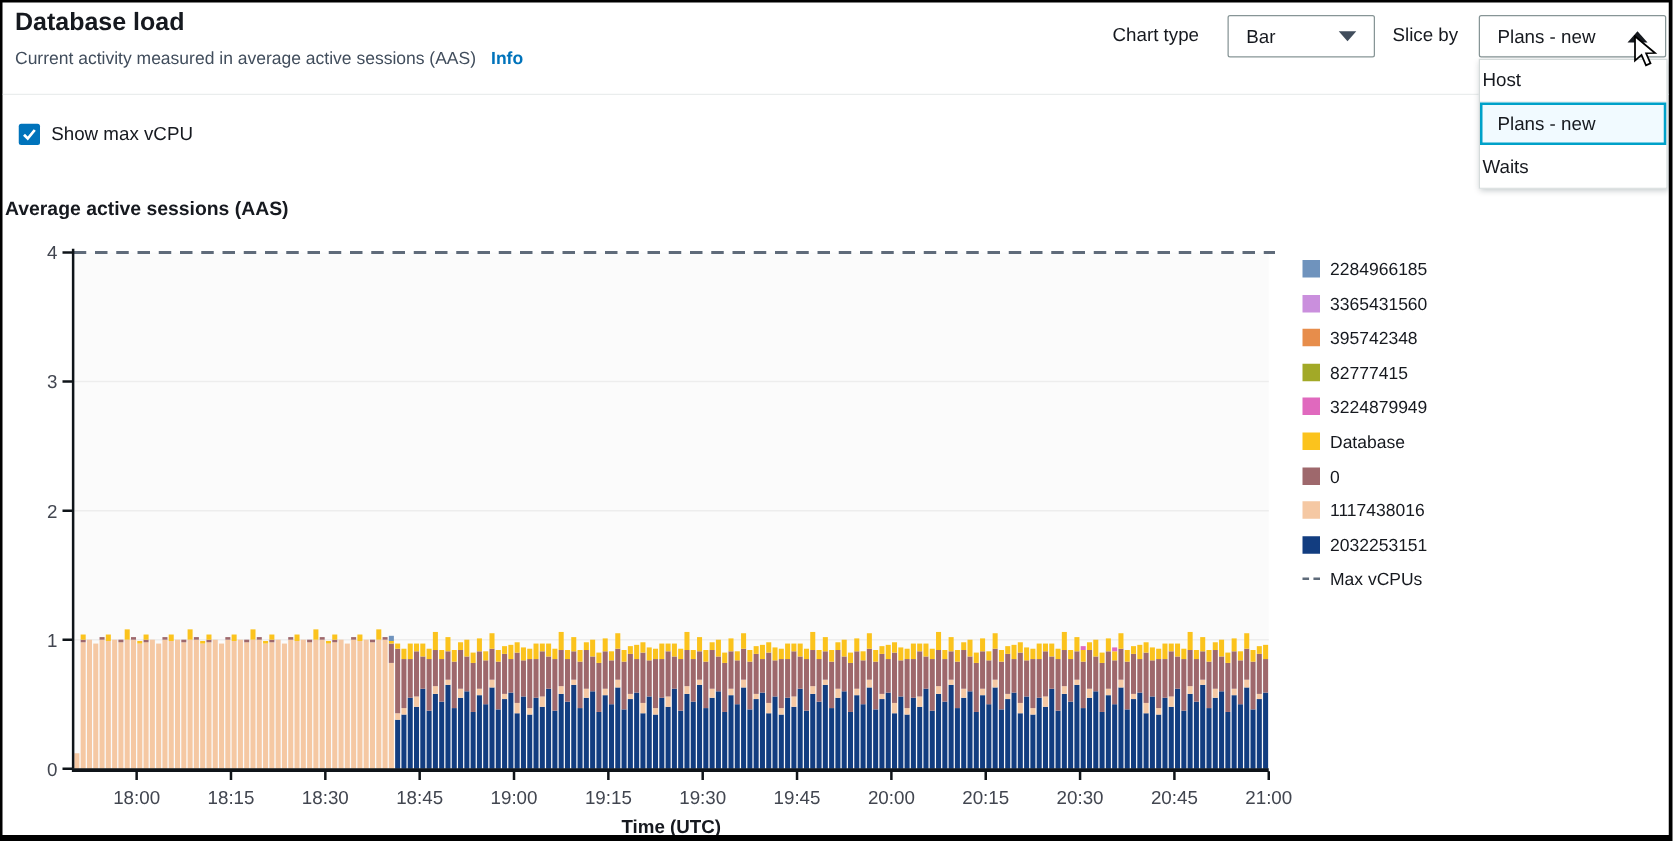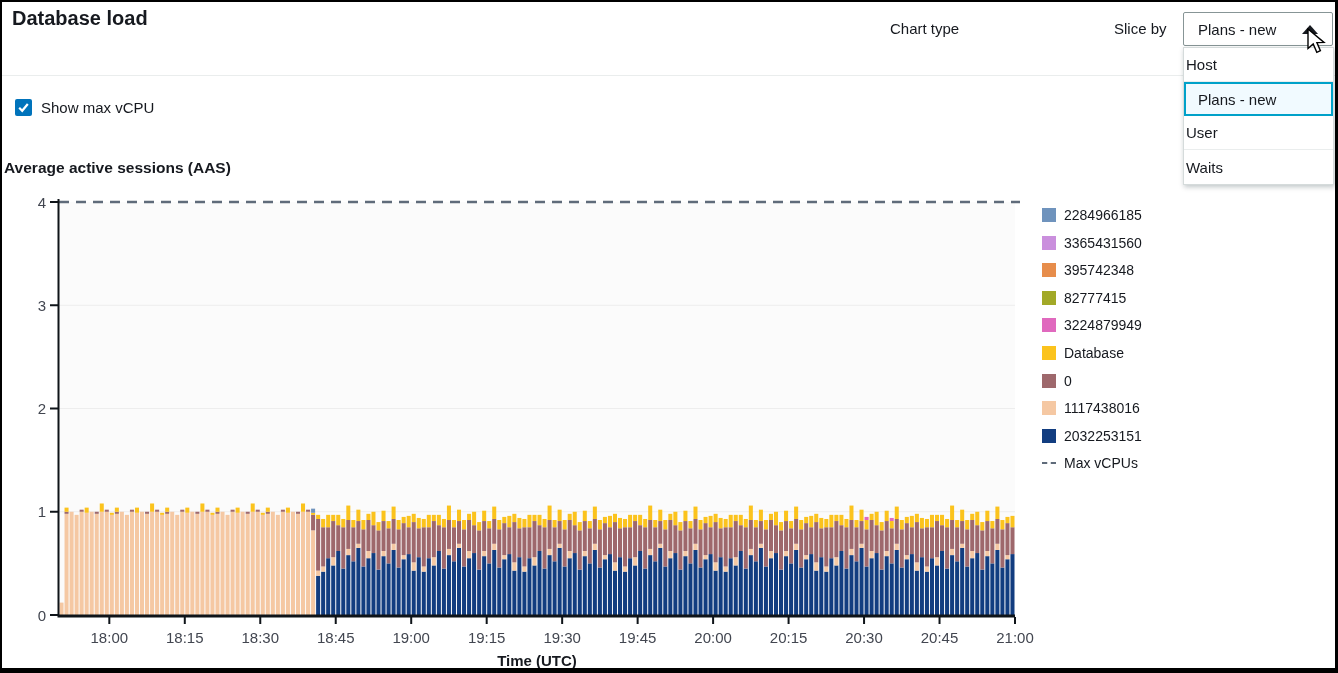--- a/index.html
+++ b/index.html
@@ -52,33 +52,39 @@
 
   
   .cursor { position:absolute; left:1305px; top:26px; z-index:9; }
 </style>
 </head>
 <body>
 
 <div class="frame">
 
   <h1 class="page-title">Database load</h1>
+  <div class="subtitle-row">
+    <span>Current activity measured in average active sessions (AAS)</span><a class="info-link">Info</a>
+  </div>
 
   <span class="ctl-label" style="left:888px;">Chart type</span>
+  <div class="select-btn" id="chart-type-select">
+    <span>Bar</span>
+    <span class="caret-down"></span>
+  </div>
 
   <span class="ctl-label" style="left:1112px;">Slice by</span>
   <div class="select-btn" id="slice-by-select">
     <span>Plans - new</span>
     <span class="caret-up"></span>
   </div>
 
   <div class="dropdown" id="slice-by-dropdown">
       <div class="dropdown-item">Host</div>
       <div class="dropdown-item selected">Plans - new</div>
-      <div class="dropdown-item">User</div>
       <div class="dropdown-item">Waits</div>
     </div>
 
   <div class="divider"></div>
 
   <div class="checkbox-row">
     <span class="checkbox-box">
       <svg width="13" height="13" viewBox="0 0 13 13">
         <polyline points="2.2,6.8 5.2,9.8 10.8,3" fill="none" stroke="#fff" stroke-width="2.2"></polyline>
       </svg>

